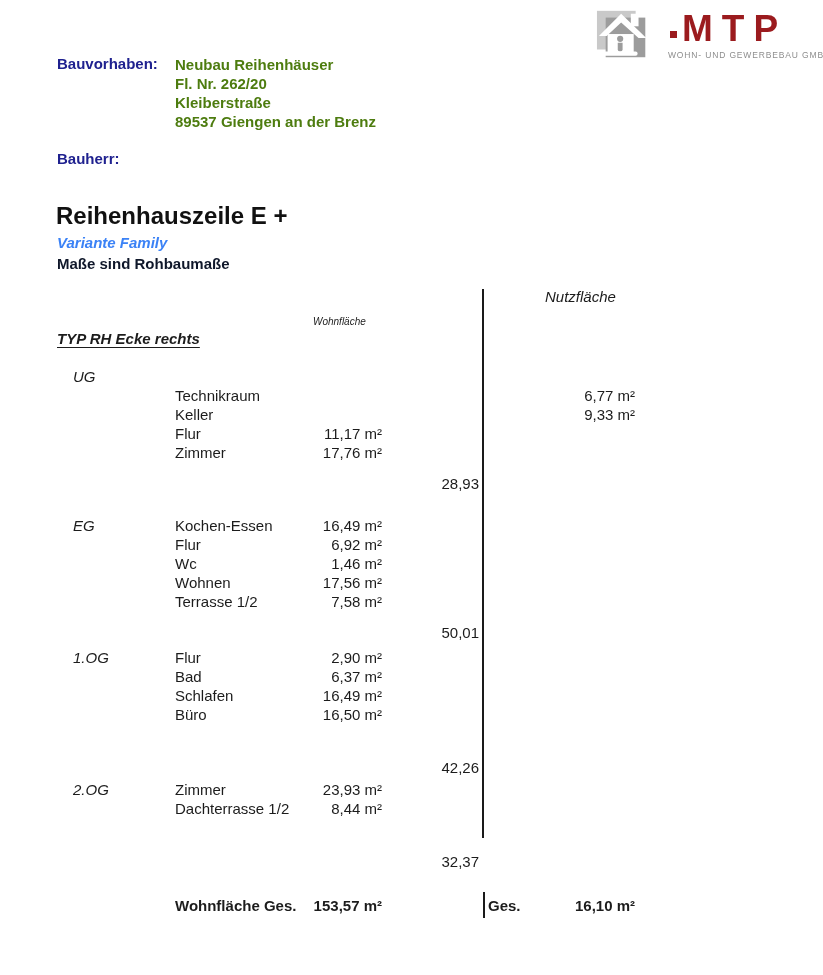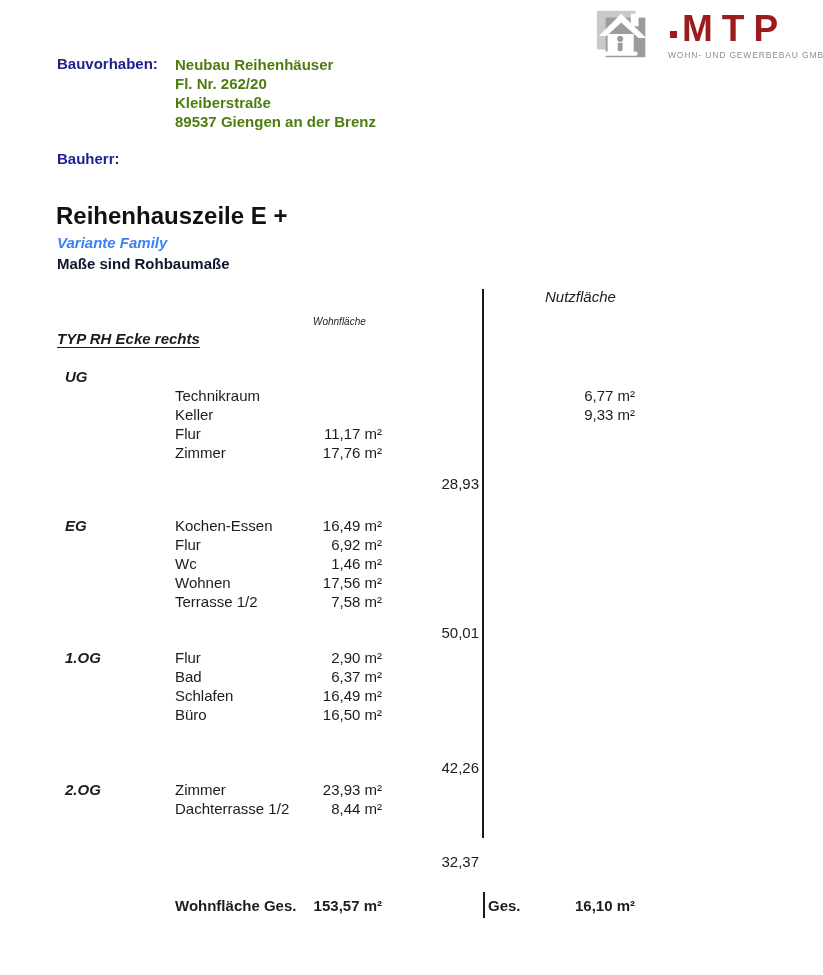--- a/index.html
+++ b/index.html
@@ -45,21 +45,21 @@
     font-size:15px;font-weight:bold;font-style:italic;
     text-decoration:underline;text-underline-offset:3px;
   }
   
   .section{position:absolute;left:57px;width:730px;}
   .sec-0{top:368px;}
   .sec-1{top:517px;}
   .sec-2{top:649px;}
   .sec-3{top:781px;}
   .row{position:relative;height:19px;font-size:15px;}
-  .floor{position:absolute;left:8px;font-weight:bold;font-style:italic;}
+  .floor{position:absolute;left:16px;font-weight:normal;font-style:italic;}
   .room{position:absolute;left:118px;white-space:nowrap;}
   .wohn{position:absolute;left:180px;width:145px;text-align:right;}
   .nutz{position:absolute;left:430px;width:148px;text-align:right;}
   .subtotal{position:absolute;left:280px;width:142px;text-align:right;margin-top:12px;}
   .subtotal-row.gap{margin-top:22px;}
   
   .totals{position:absolute;left:57px;top:897px;width:730px;height:19px;font-size:15px;font-weight:bold;}
   .totals .room{font-weight:bold;}
   .ges-label{position:absolute;left:431px;font-weight:bold;}
 </style>

